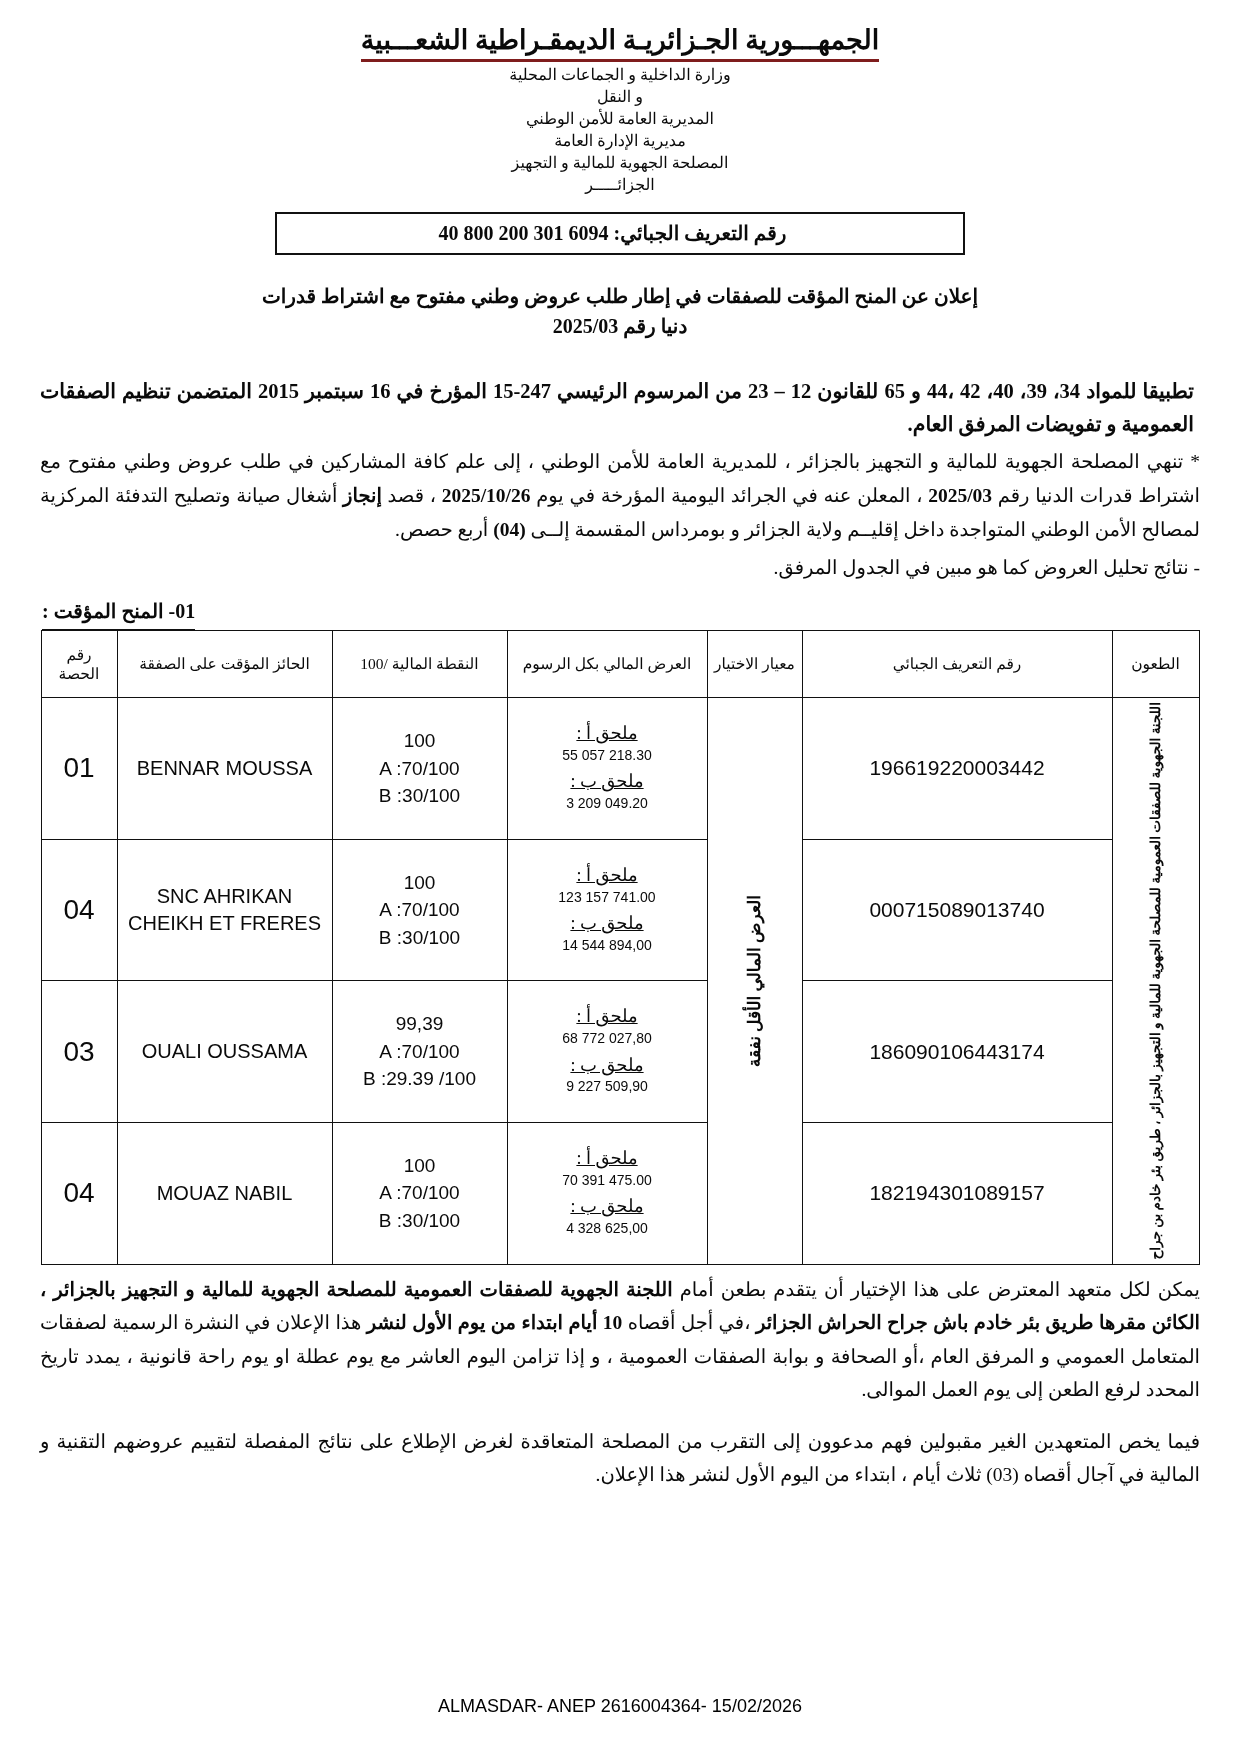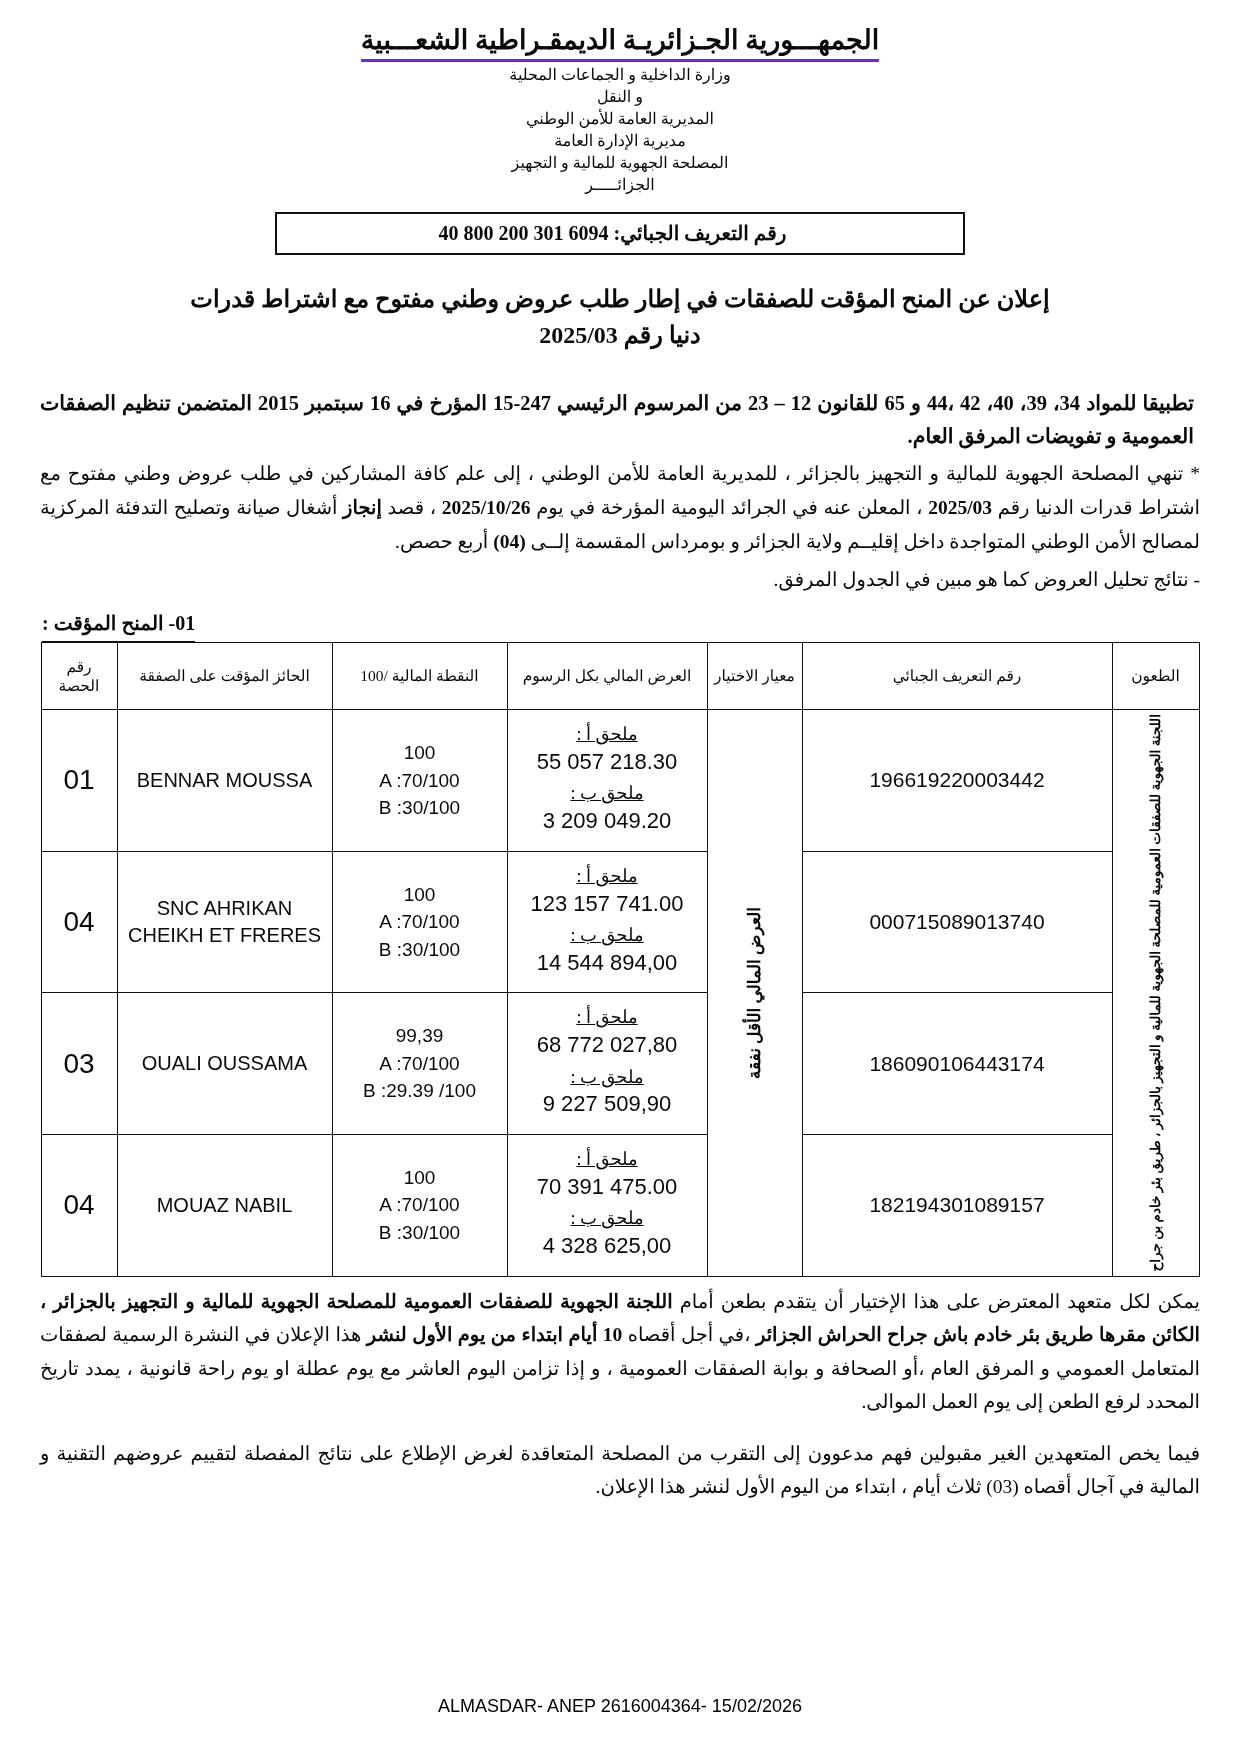--- a/index.html
+++ b/index.html
@@ -27,21 +27,21 @@
   
   .republic {
     text-align: center;
     font-weight: bold;
     font-size: 27px;
     letter-spacing: 0.5px;
     margin: 10px 0 0 0;
     direction: rtl;
   }
   .republic span {
-    border-bottom: 3px solid #6d28d9;
+    border-bottom: 3px solid #7f1d1d;
     padding-bottom: 3px;
     display: inline-block;
   }
   .ministry-wrap { text-align: center; }
   .ministry-wrap .row { margin: 3px 0; }
 
   
   .nif-box {
     border: 2px solid #111;
     width: 690px;
@@ -56,21 +56,21 @@
   .nif-box .digits {
     direction: ltr;
     unicode-bidi: embed;
     display: inline-block;
   }
 
   
   .main-title {
     text-align: center;
     font-weight: bold;
-    font-size: 24px;
+    font-size: 20px;
     line-height: 1.5;
     direction: rtl;
     margin: 26px 14px 0 14px;
   }
 
   
   .intro {
     direction: rtl;
     text-align: justify;
     font-weight: bold;
@@ -163,21 +163,21 @@
     text-decoration: underline;
     direction: rtl;
     font-family: "Liberation Serif", serif;
     font-size: 18px;
     margin-top: 2px;
   }
   td.amount .val {
     display: block;
     direction: ltr;
     font-family: "Liberation Sans", sans-serif;
-    font-size: 22px;
+    font-size: 14px;
     margin-bottom: 4px;
   }
 
   
   td.vert {
     padding: 0;
   }
   .vert-inner {
     writing-mode: vertical-rl;
     transform: rotate(180deg);

